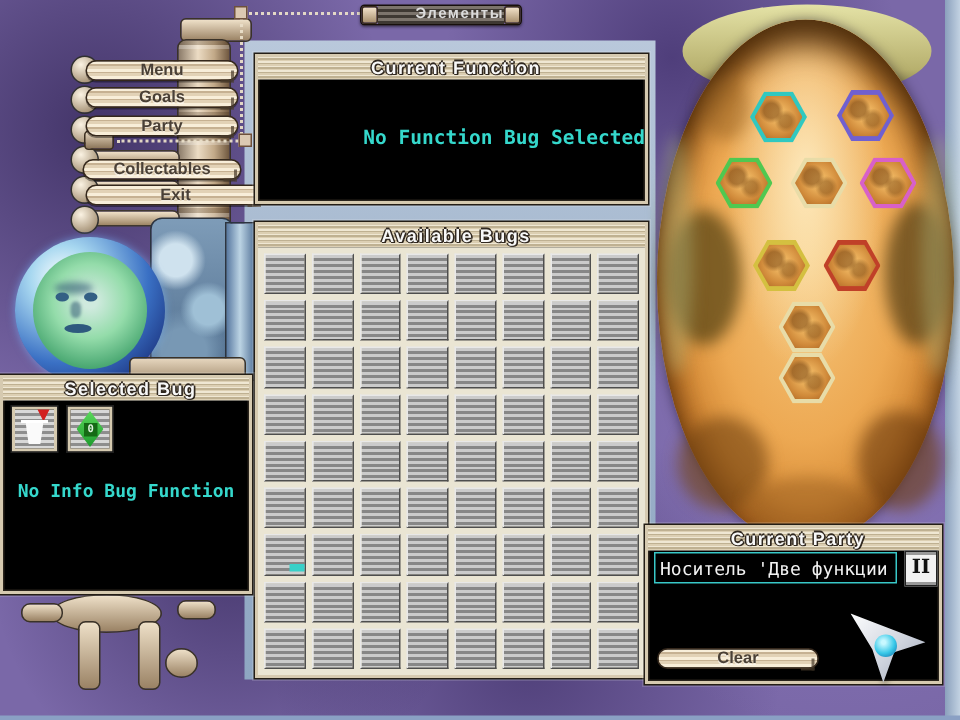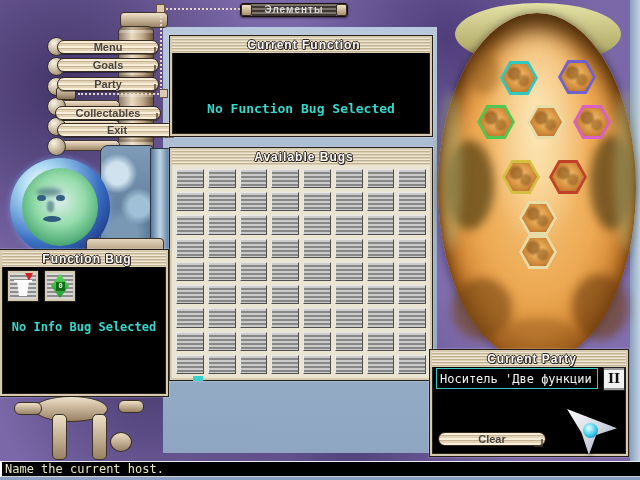--- a/index.html
+++ b/index.html
@@ -30,43 +30,43 @@
     display:flex;align-items:center;justify-content:center;
     text-shadow:0 1px 0 rgba(255,255,255,.55);box-shadow:0 1px 0 rgba(0,0,0,.4);}
   .pill::after{content:"";position:absolute;right:2px;bottom:-2px;width:7px;height:6px;
     border-right:2px solid #4a3c2c;border-bottom:2px solid #4a3c2c;opacity:.7;}
 
   
   .elements-btn{left:240px;top:3px;width:108px;height:14px;border:1px solid #18100c;border-radius:3px;
     display:flex;align-items:stretch;cursor:default;box-shadow:0 1px 2px rgba(0,0,0,.5);}
   .elements-cap{width:11px;background:linear-gradient(180deg,#f2e2ca,#a8906e);border:1px solid #3a2c1c;border-radius:2px;}
   .elements-mid{flex:1;background:repeating-linear-gradient(180deg,#7c746c 0 2px,#3e3832 2px 4px);
-    color:#dcdcdc;font:bold 10px/12px "Liberation Sans",sans-serif;text-align:center;letter-spacing:1px;}
+    color:#dcdcdc;font:bold 10px/12px "Liberation Sans",sans-serif;text-align:right;letter-spacing:1px;}
 
   
   .dotted-h{position:absolute;height:0;border-top:2px dotted #eadfc9;opacity:.95;}
   .dotted-v{position:absolute;width:0;border-left:2px dotted #eadfc9;opacity:.95;}
   .conn-square{position:absolute;width:9px;height:9px;background:#dcc9b2;border:1px solid #6e513c;}
   .conn-gadget{position:absolute;left:56px;top:87px;width:20px;height:13px;border:1px solid #3c2f20;border-radius:3px;
     background:linear-gradient(180deg,#e8d8c0,#8a7458);}
 
   
   .panel{position:absolute;border:2px solid #d6cab0;outline:1px solid #241e16;background:#000;
     box-shadow:inset 0 0 0 1px #2a241c, 0 0 0 2px rgba(255,255,255,.15);}
   .panel-header{height:15px;background:repeating-linear-gradient(180deg,#efe7d3 0 1px,#bfb192 1px 2px,#dccfb3 2px 3px);
     color:#f8f8f8;font:bold 12px/15px "Liberation Sans",sans-serif;letter-spacing:1px;padding-left:6px;
     text-shadow:1px 0 #302820,-1px 0 #302820,0 1px #302820,0 -1px #302820,1px 1px #302820;text-align:center;}
   .cyan-msg{color:#35d8cc;font:bold 13px "DejaVu Sans Mono",monospace;text-align:center;}
 
   
   #current-function{left:170px;top:36px;width:262px;height:100px;}
-  #current-function .cyan-msg{margin-top:48px;}
-
-  
-  #available-bugs{left:170px;top:148px;width:262px;height:232px;}
+  #current-function .cyan-msg{margin-top:32px;text-align:right;}
+
+  
+  #available-bugs{left:170px;top:148px;width:262px;height:304px;}
   .bug-grid{position:absolute;left:0;top:15px;right:0;bottom:0;background:#eae5d3;padding:4px;
     display:grid;grid-template-columns:repeat(8,1fr);grid-auto-rows:1fr;gap:4px;}
   .bug-cell{background:repeating-linear-gradient(180deg,#cbcbcb 0 2px,#878787 2px 4px);
     border:1px solid;border-color:#e8e8e8 #4e4e4e #4e4e4e #e8e8e8;}
   .grid-tick{left:193px;top:376px;width:10px;height:5px;background:#38d0c8;z-index:5;}
 
   
   #current-bug{left:0;top:250px;width:168px;height:146px;}
   .icon-btn{position:absolute;width:30px;height:30px;
     background:repeating-linear-gradient(180deg,#d8d8d8 0 2px,#8e8e8e 2px 4px);
@@ -342,44 +342,41 @@
         <div class="bug-cell"></div>
         <div class="bug-cell"></div>
         <div class="bug-cell"></div>
         <div class="bug-cell"></div>
         <div class="bug-cell"></div>
       </div>
   </div>
   <div class="abs grid-tick"></div>
 
   <div class="panel" id="current-bug">
-    <div class="panel-header">Function Bug</div>
+    <div class="panel-header">Selected Bug</div>
     <div class="icon-btn" id="trash-btn">
       <span class="red-arrow"></span>
       <span class="trash-lid"></span>
       <span class="trash-can"></span>
     </div>
     <div class="icon-btn" id="leaf-btn">
       <span class="green-leaf"></span>
       <span class="leaf-count">0</span>
     </div>
-    <div class="cyan-msg">No Info Bug Selected</div>
+    <div class="cyan-msg">No Info Bug Function</div>
   </div>
 
   <div class="panel" id="current-host">
     <div class="panel-header">Current Party</div>
     <input class="host-name-input" type="text" value="Носитель 'Две функции'" style="">
     <div class="kbd-btn">II</div>
     <div class="pill clear-btn">
         <span>Clear</span>
       </div>
   </div>
 
   <div class="abs cursor">
     <div class="cursor-arrow"></div>
     <div class="cursor-gem"></div>
   </div>
 
-  <div class="abs" id="status-bar">
-    <span>Name the current host.</span>
-  </div>
 
 </div>
 
 </body></html>

